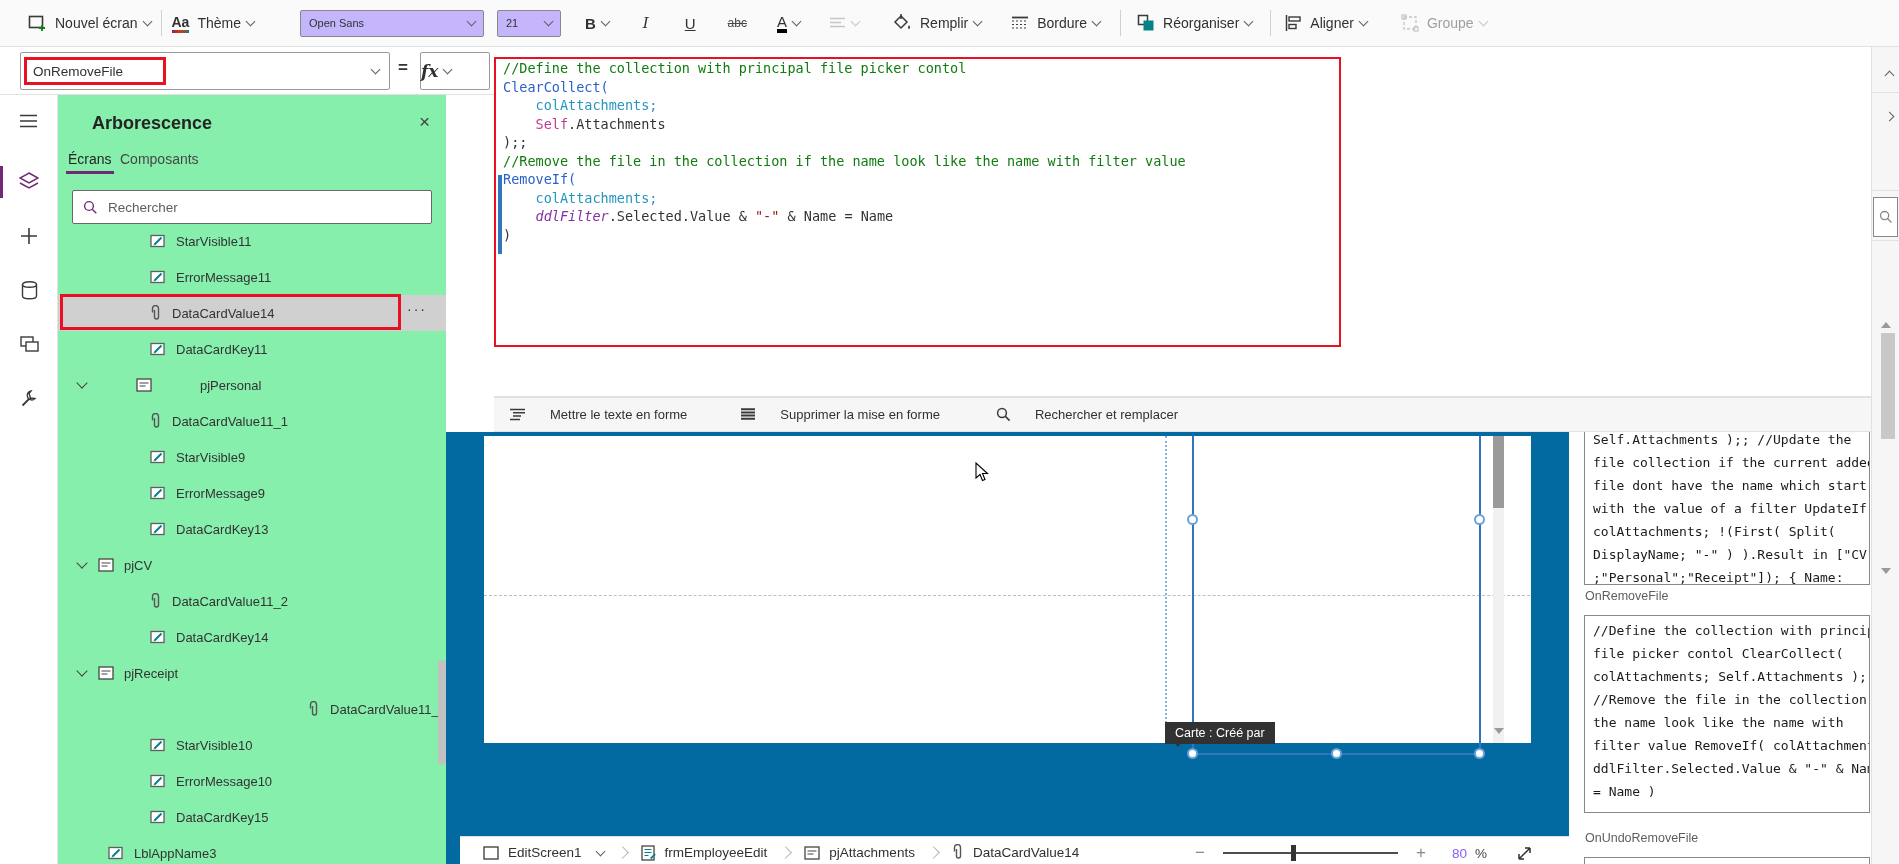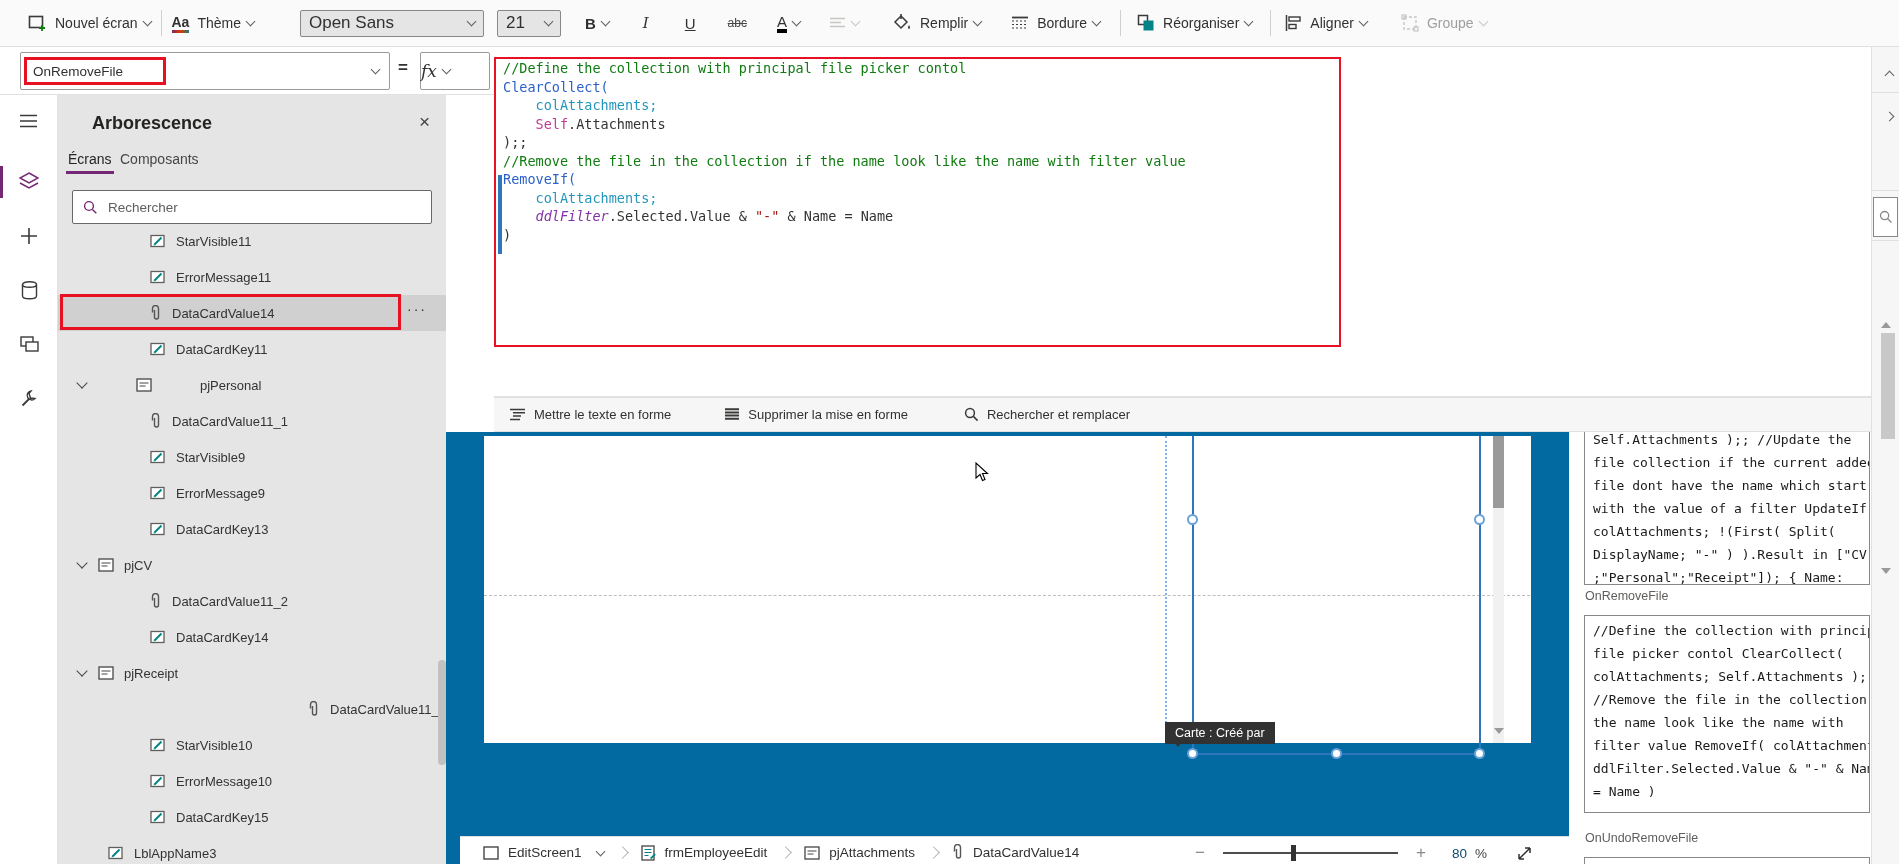--- a/index.html
+++ b/index.html
@@ -15,61 +15,61 @@
   .sep { width:1px; height:26px; background:#d2d0ce; margin:0 10px; }
   svg { display:block; }
 
   
   .top-strip { position:absolute; left:262px; top:0; width:90px; height:4px; background:#7b2d8e; }
 
   
   .toolbar { position:absolute; left:0; top:0; width:1899px; height:47px; background:#fafafa; border-bottom:1px solid #e1e1e1; display:flex; align-items:center; font-size:14px; }
   .titem { display:flex; align-items:center; cursor:default; white-space:nowrap; }
   .titem .lbl { margin-left:8px; }
-  .combo { background:#e5e5e5; border:1px solid #8a8886; border-radius:2px; height:27px; display:flex; align-items:center; padding:0 8px; font-size:17px; }
+  .combo { background:#c4b5fd; border:1px solid #8a8886; border-radius:2px; height:27px; display:flex; align-items:center; padding:0 8px; font-size:11px; }
   .combo .chv { margin-left:auto; }
   .fmt { font-size:15px; color:#323130; }
   .disabled { color:#a19f9d; }
 
   
   .fx-left { position:absolute; left:0; top:47px; width:494px; height:48px; background:#fff; border-bottom:1px solid #e1e1e1; }
   .prop-combo { position:absolute; left:20px; top:5px; width:370px; height:38px; background:#fff; border:1px solid #999; border-radius:2px; display:flex; align-items:center; padding:0 10px; font-size:13.5px; }
   .prop-red { position:absolute; left:3px; top:4px; width:142px; height:28px; border:3px solid #e81123; display:flex; align-items:center; padding-left:6px; }
   .equals { position:absolute; left:398px; top:11px; font-size:17px; font-weight:bold; color:#323130; }
-  .fx-btn { position:absolute; left:420px; top:5px; width:70px; height:38px; background:#fff; border:1px solid #999; border-radius:2px; display:flex; align-items:center; justify-content:flex-start; }
+  .fx-btn { position:absolute; left:420px; top:5px; width:70px; height:38px; background:#fff; border:1px solid #999; border-radius:2px; display:flex; align-items:center; justify-content:flex-start;font-weight:bold; }
   .fx-btn .fx { font-family:"DejaVu Serif", serif; font-style:italic; font-size:17px; }
 
   
   .editor { position:absolute; left:494px; top:47px; width:1377px; height:350px; background:#fff; border-bottom:1px solid #e1e1e1; }
   .editor-red { position:absolute; left:0; top:10px; width:847px; height:290px; border:2px solid #e81123; }
   .blue-bar { position:absolute; left:2px; top:116px; width:4px; height:79px; background:#3076bc; }
   .code { position:absolute; left:9px; top:12px; font-family:"DejaVu Sans Mono", monospace; font-size:13.5px; line-height:18.5px; white-space:pre; }
   .code .cmt { color:#107c10; } .code .fn { color:#2b61c9; } .code .col { color:#2596be; }
   .code .kw { color:#c03a92; } .code .ctl { color:#8331a7; font-style:italic; } .code .str { color:#a31515; } .code .pl { color:#333; }
 
   
   .fx-actions { position:absolute; left:494px; top:397px; width:1377px; height:35px; background:#f6f6f6; border-top:1px solid #e1e1e1; border-bottom:1px solid #e1e1e1; display:flex; align-items:center; padding-left:16px; font-size:13px; color:#323130; }
-  .fab { display:flex; align-items:center; gap:8px; cursor:default; }
+  .fab { display:flex; align-items:center; gap:24px; cursor:default; }
 
   
   .rstrip { position:absolute; left:1871px; top:47px; width:28px; height:817px; background:#f6f6f6; border-left:1px solid #e1e1e1; }
   .rs-btn { position:absolute; left:0; width:28px; display:flex; align-items:center; justify-content:center; }
   .rs-line { position:absolute; left:0; width:28px; height:1px; background:#e1e1e1; }
   .rs-search { position:absolute; left:1px; top:150px; width:25px; height:40px; background:#fff; border:1px solid #8a8886; display:flex; align-items:center; justify-content:center; }
   .rs-sb-thumb { position:absolute; left:9px; top:286px; width:14px; height:106px; background:#c8c8c8; }
   .tri { width:0; height:0; border-left:5px solid transparent; border-right:5px solid transparent; }
   .tri.up { border-bottom:6px solid #9a9a9a; } .tri.down { border-top:6px solid #9a9a9a; }
 
   
   .rail { position:absolute; left:0; top:95px; width:58px; height:769px; background:#fff; border-right:1px solid #e1e1e1; }
   .rail-ic { position:absolute; left:0; width:58px; height:32px; display:flex; align-items:center; justify-content:center; }
   .rail-sel-bar { position:absolute; left:0; top:71px; width:3px; height:32px; background:#742774; }
 
   
-  .tree { position:absolute; left:58px; top:95px; width:388px; height:769px; background:#e5e5e5; overflow:hidden; }
+  .tree { position:absolute; left:58px; top:95px; width:388px; height:769px; background:#86efac; overflow:hidden; }
   .tree-title { position:absolute; left:34px; top:18px; font-size:18px; font-weight:bold; color:#252423; }
   .tree-close { position:absolute; right:16px; top:16px; font-size:19px; color:#484644; }
   .tab { position:absolute; top:56px; font-size:14px; }
   .tab.active { font-weight:normal; color:#252423; }
   .tab.active::after { content:""; position:absolute; left:-2px; right:-2px; bottom:-7px; height:3px; background:#742774; }
   .search-box { position:absolute; left:14px; top:95px; width:360px; height:34px; background:#fff; border:1px solid #6b6966; border-radius:2px; display:flex; align-items:center; padding:0 10px; gap:10px; }
   .search-ph { color:#605e5c; font-size:13.5px; }
   .trows { position:absolute; left:0; top:128px; width:388px; }
   .trow { height:36px; display:flex; align-items:center; gap:10px; font-size:13px; color:#333; }
   .trow.selected { background:#d0d0d0; }
@@ -605,21 +605,21 @@
           </span>
           <span>DataCardValue14</span>
         </span>
       </div>
     <div class="zoomctl">
       <span style="font-size:17px;color:#8a8886">−</span>
       <div class="zoom-track">
         <div class="zoom-thumb"></div>
       </div>
       <span style="font-size:17px;color:#8a8886">+</span>
-      <span style="margin-left:26px;color:#0c4a6e">80</span>
+      <span style="margin-left:26px;color:#8b5cf6">80</span>
       <span style="margin-left:8px;color:#444">%</span>
       <span style="margin-left:30px">
         <svg width="15" height="15" viewBox="0 0 15 15">
             <path d="M2 13 L13 2 M13 2 h-5 M13 2 v5 M2 13 h5 M2 13 v-5" fill="none" stroke="#323130" stroke-width="1.5"></path>
           </svg>
       </span>
     </div>
   </div>
 
 </div>

